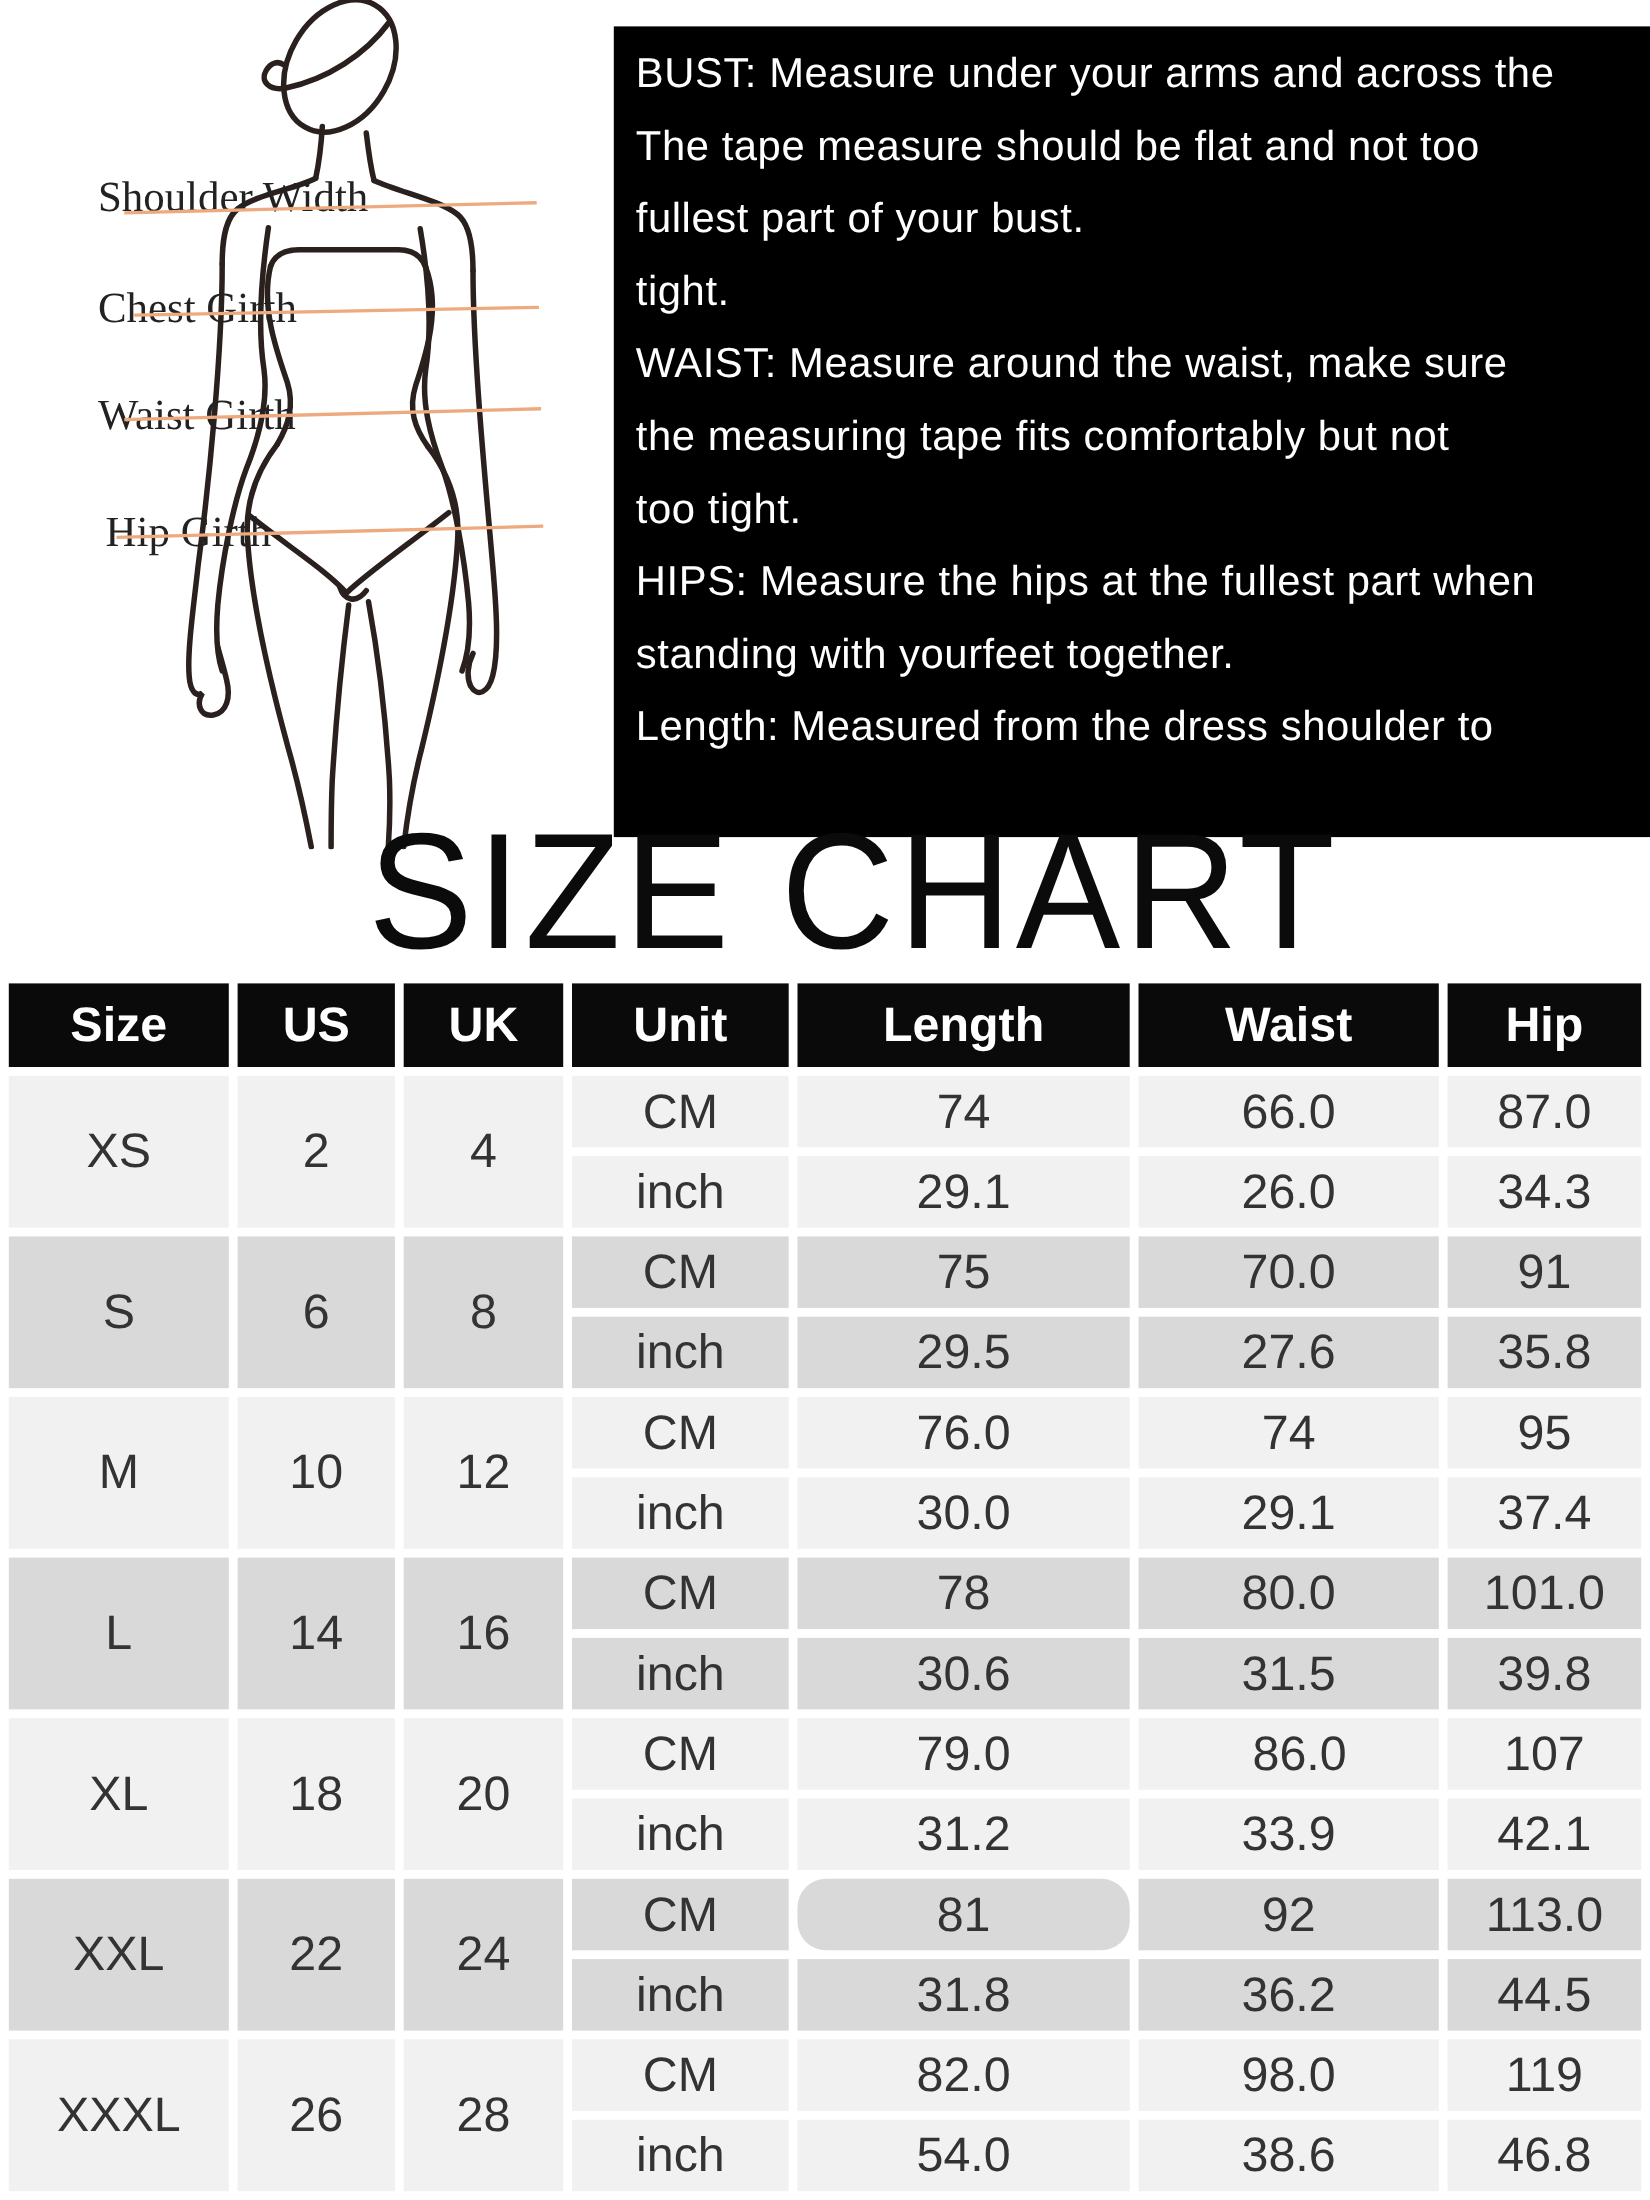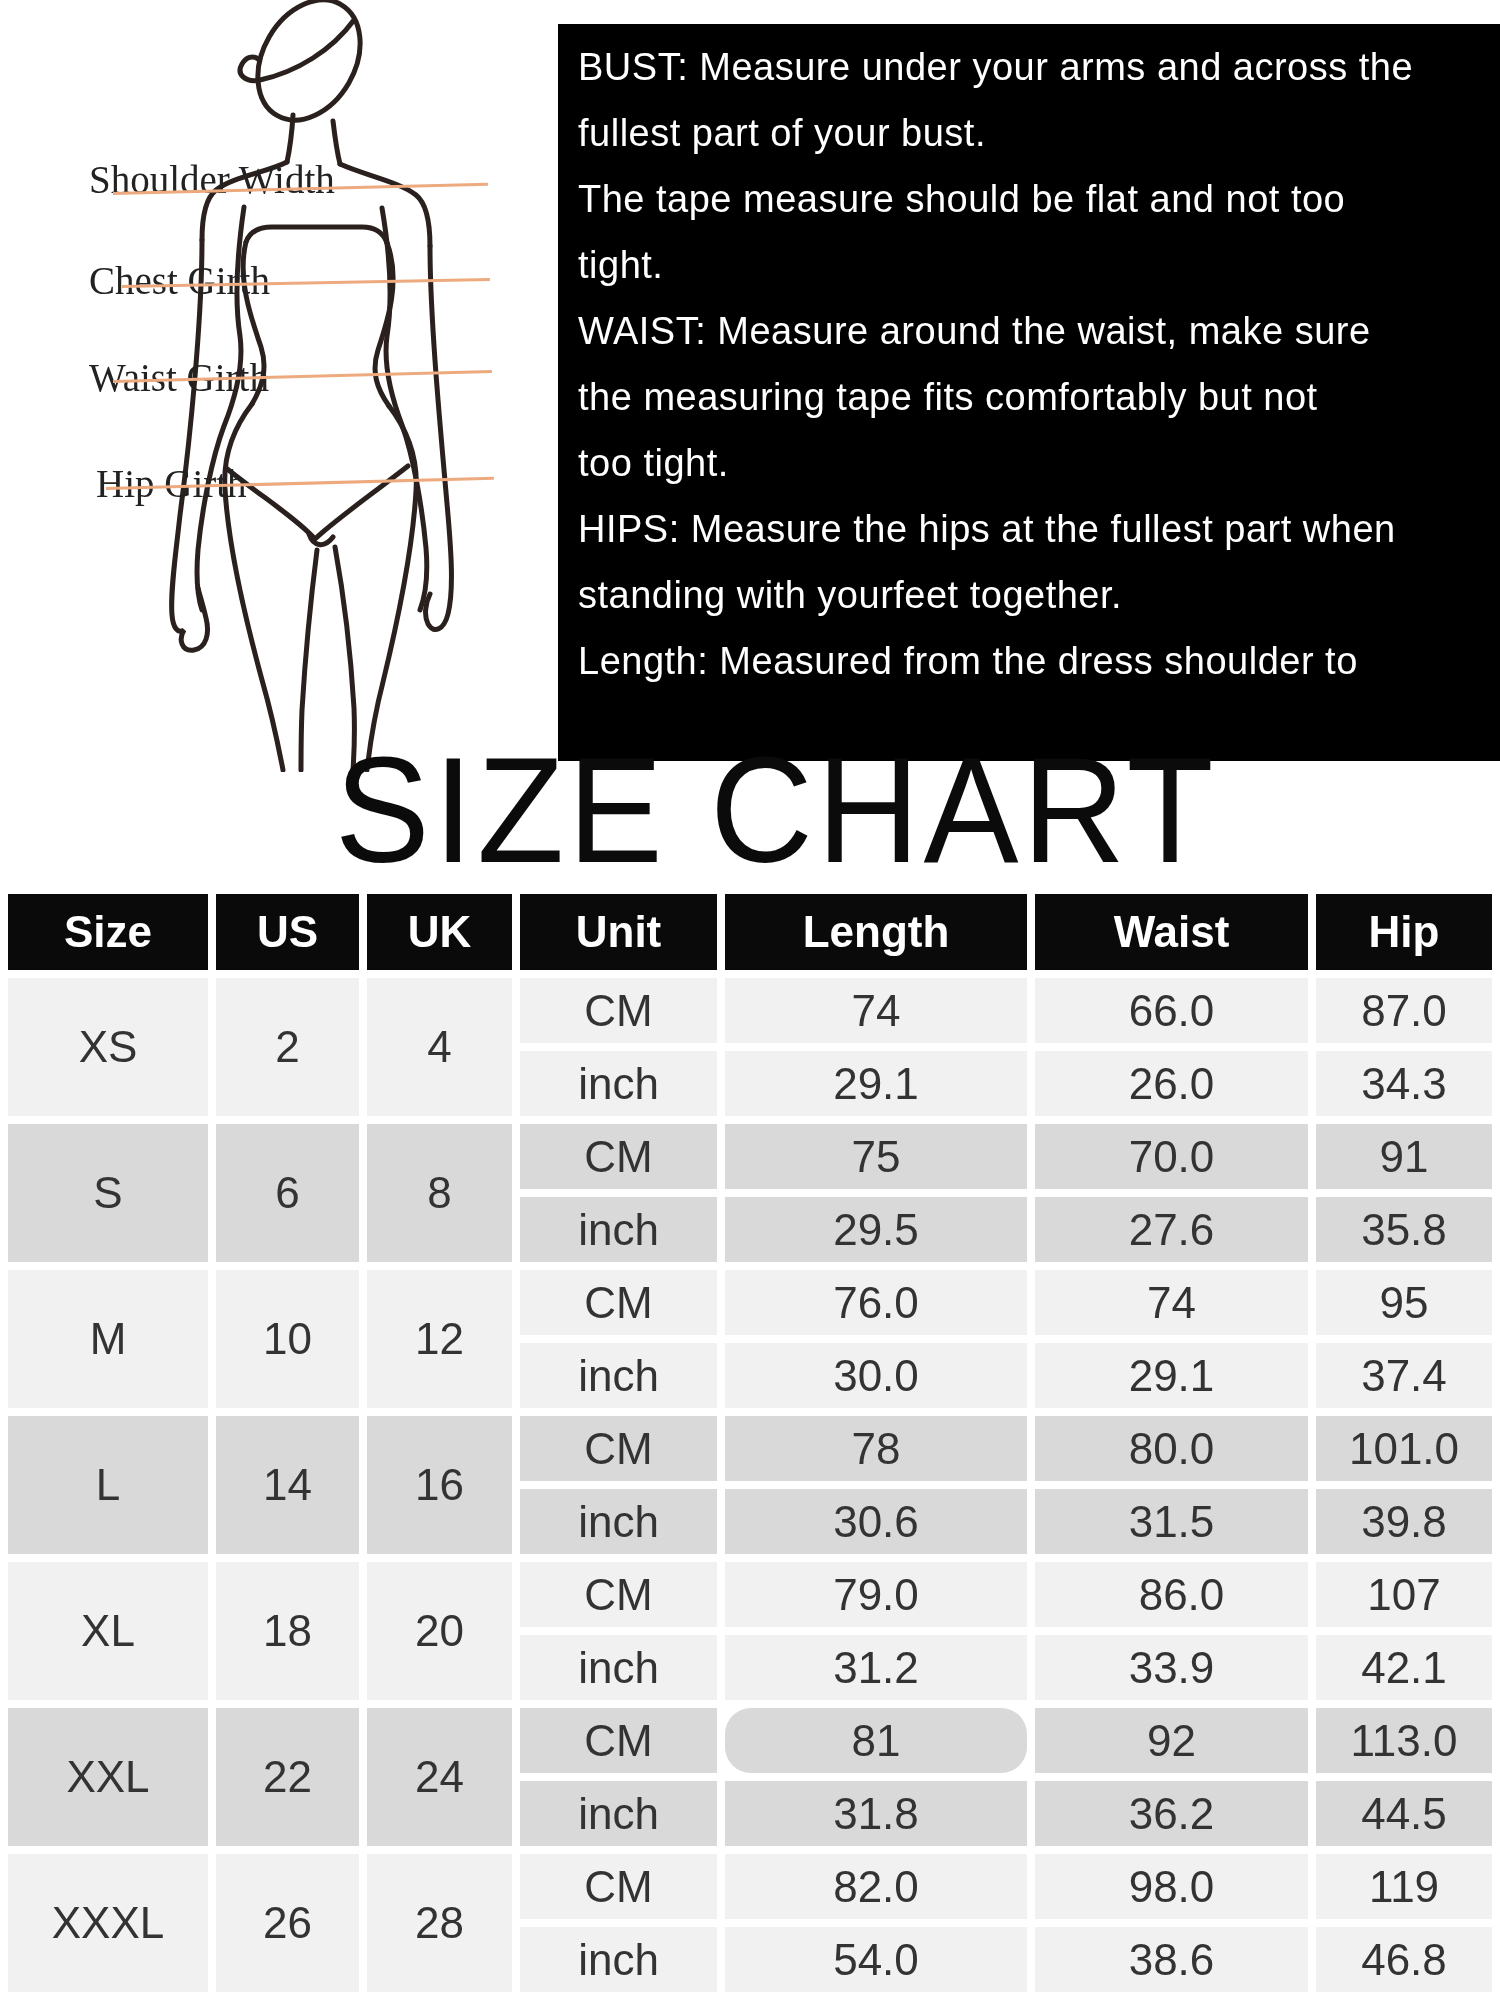--- a/index.html
+++ b/index.html
@@ -124,22 +124,22 @@
     <div class="diag-line" style="left: 122px; top: 285px; width: 368px; transform: rotate(-1.1deg); background: rgb(237, 170, 126);"></div>
 
     <div class="diag-label" style="left: 55px; top: 355px; color: rgb(34, 34, 34);">Waist Girth</div>
     <div class="diag-line" style="left: 113px; top: 380px; width: 379px; transform: rotate(-1.5deg); background: rgb(237, 170, 126);"></div>
 
     <div class="diag-label" style="left: 62px; top: 461px; color: rgb(34, 34, 34);">Hip Girth</div>
     <div class="diag-line" style="left: 106px; top: 487px; width: 388px; transform: rotate(-1.5deg); background: rgb(237, 170, 126);"></div>
 
     <div class="instructions" style="background: rgb(0, 0, 0); color: rgb(255, 255, 255);">
         <div class="instr-line">BUST: Measure under your arms and across the</div>
+        <div class="instr-line">The tape measure should be flat and not too</div>
         <div class="instr-line">fullest part of your bust.</div>
-        <div class="instr-line">The tape measure should be flat and not too</div>
         <div class="instr-line">tight.</div>
         <div class="instr-line">WAIST: Measure around the waist, make sure</div>
         <div class="instr-line">the measuring tape fits comfortably but not</div>
         <div class="instr-line">too tight.</div>
         <div class="instr-line">HIPS: Measure the hips at the fullest part when</div>
         <div class="instr-line">standing with yourfeet together.</div>
         <div class="instr-line">Length: Measured from the dress shoulder to</div>
       </div>
 
     <div class="big-title">SIZE CHART</div>

